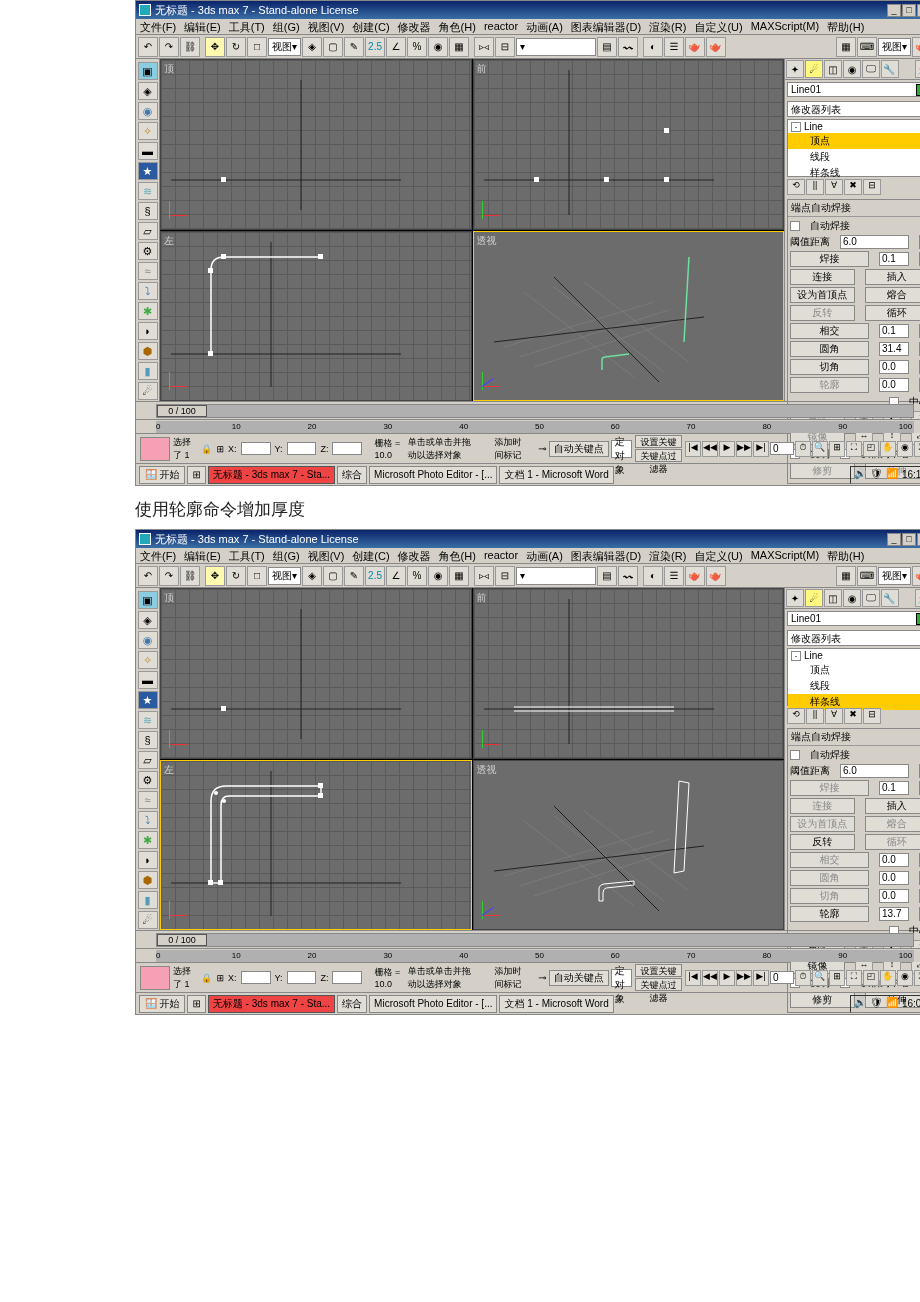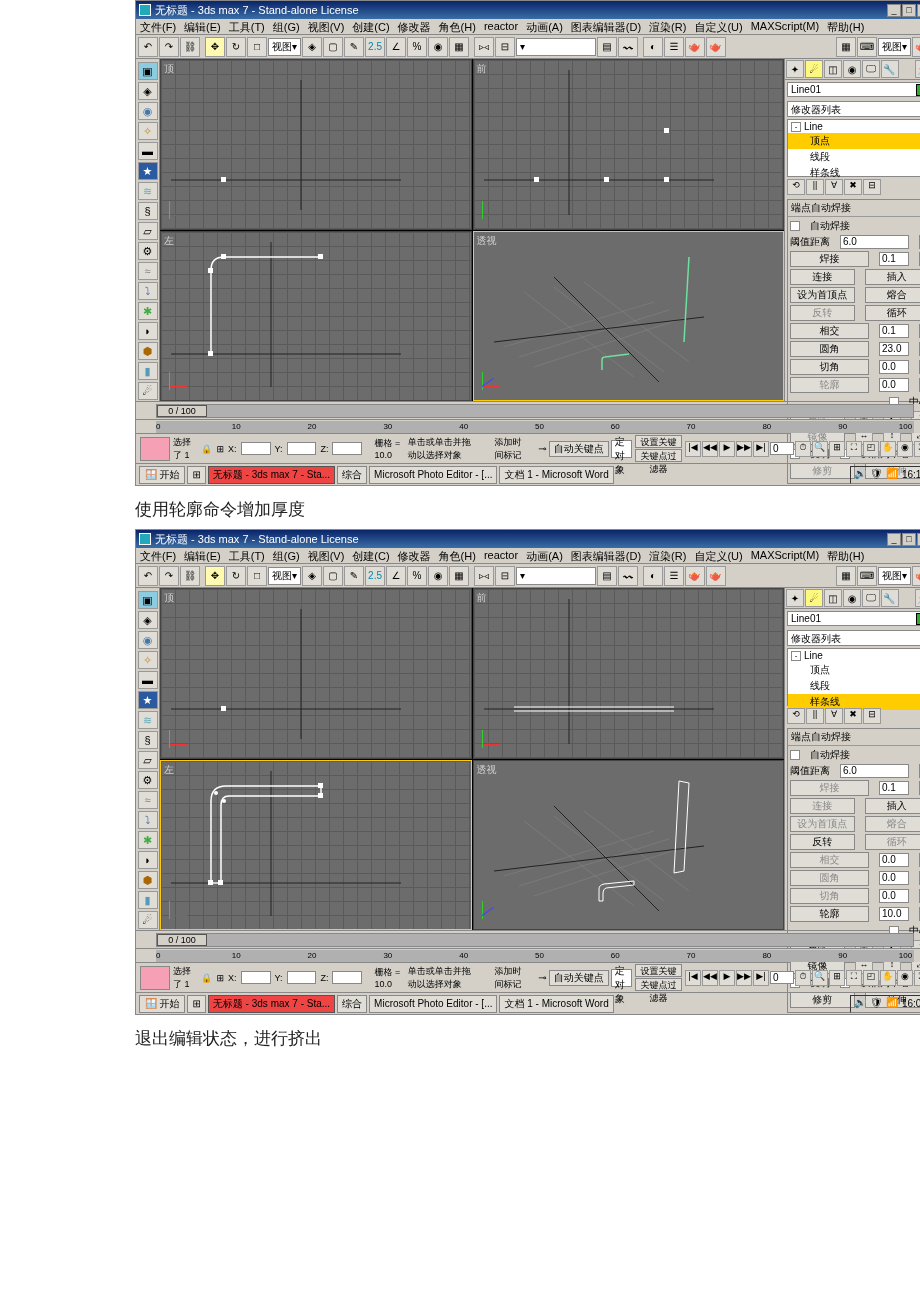--- a/index.html
+++ b/index.html
@@ -321,21 +321,21 @@
           <div class="rr">
                 <div class="rbtn">相交</div>
                 <div class="rinp" style="flex:0 0 30px">0.1</div>
                 <div class="spinners">
                   <div class="spn">▴</div>
                   <div class="spn">▾</div>
                 </div>
               </div>
           <div class="rr">
                 <div class="rbtn">圆角</div>
-                <div class="rinp" style="flex:0 0 30px">23.0</div>
+                <div class="rinp" style="flex:0 0 30px">31.4</div>
                 <div class="spinners">
                   <div class="spn">▴</div>
                   <div class="spn">▾</div>
                 </div>
               </div>
           <div class="rr">
                 <div class="rbtn">切角</div>
                 <div class="rinp" style="flex:0 0 30px">0.0</div>
                 <div class="spinners">
                   <div class="spn">▴</div>
@@ -718,21 +718,21 @@
           <div class="rr">
                 <div class="rbtn dis">切角</div>
                 <div class="rinp" style="flex:0 0 30px">0.0</div>
                 <div class="spinners">
                   <div class="spn">▴</div>
                   <div class="spn">▾</div>
                 </div>
               </div>
           <div class="rr">
                 <div class="rbtn">轮廓</div>
-                <div class="rinp" style="flex:0 0 30px">10.0</div>
+                <div class="rinp" style="flex:0 0 30px">13.7</div>
                 <div class="spinners">
                   <div class="spn">▴</div>
                   <div class="spn">▾</div>
                 </div>
               </div>
           <div class="rr" style="justify-content:flex-end">
                 <div class="chk"></div>
                 <label>中心</label>
               </div>
           <div class="rr">
@@ -837,15 +837,14 @@
     <div class="tbitem">文档 1 - Microsoft Word</div>
     <div class="tray">
           <span class="trayico">🔊</span>
           <span class="trayico">🛡</span>
           <span class="trayico">📶</span>
           <span>16:05</span>
         </div>
   </div>
 </div>
 
-<div class="caption">退出编辑状态，进行挤出</div>
 
 </div>
 
 </body></html>

